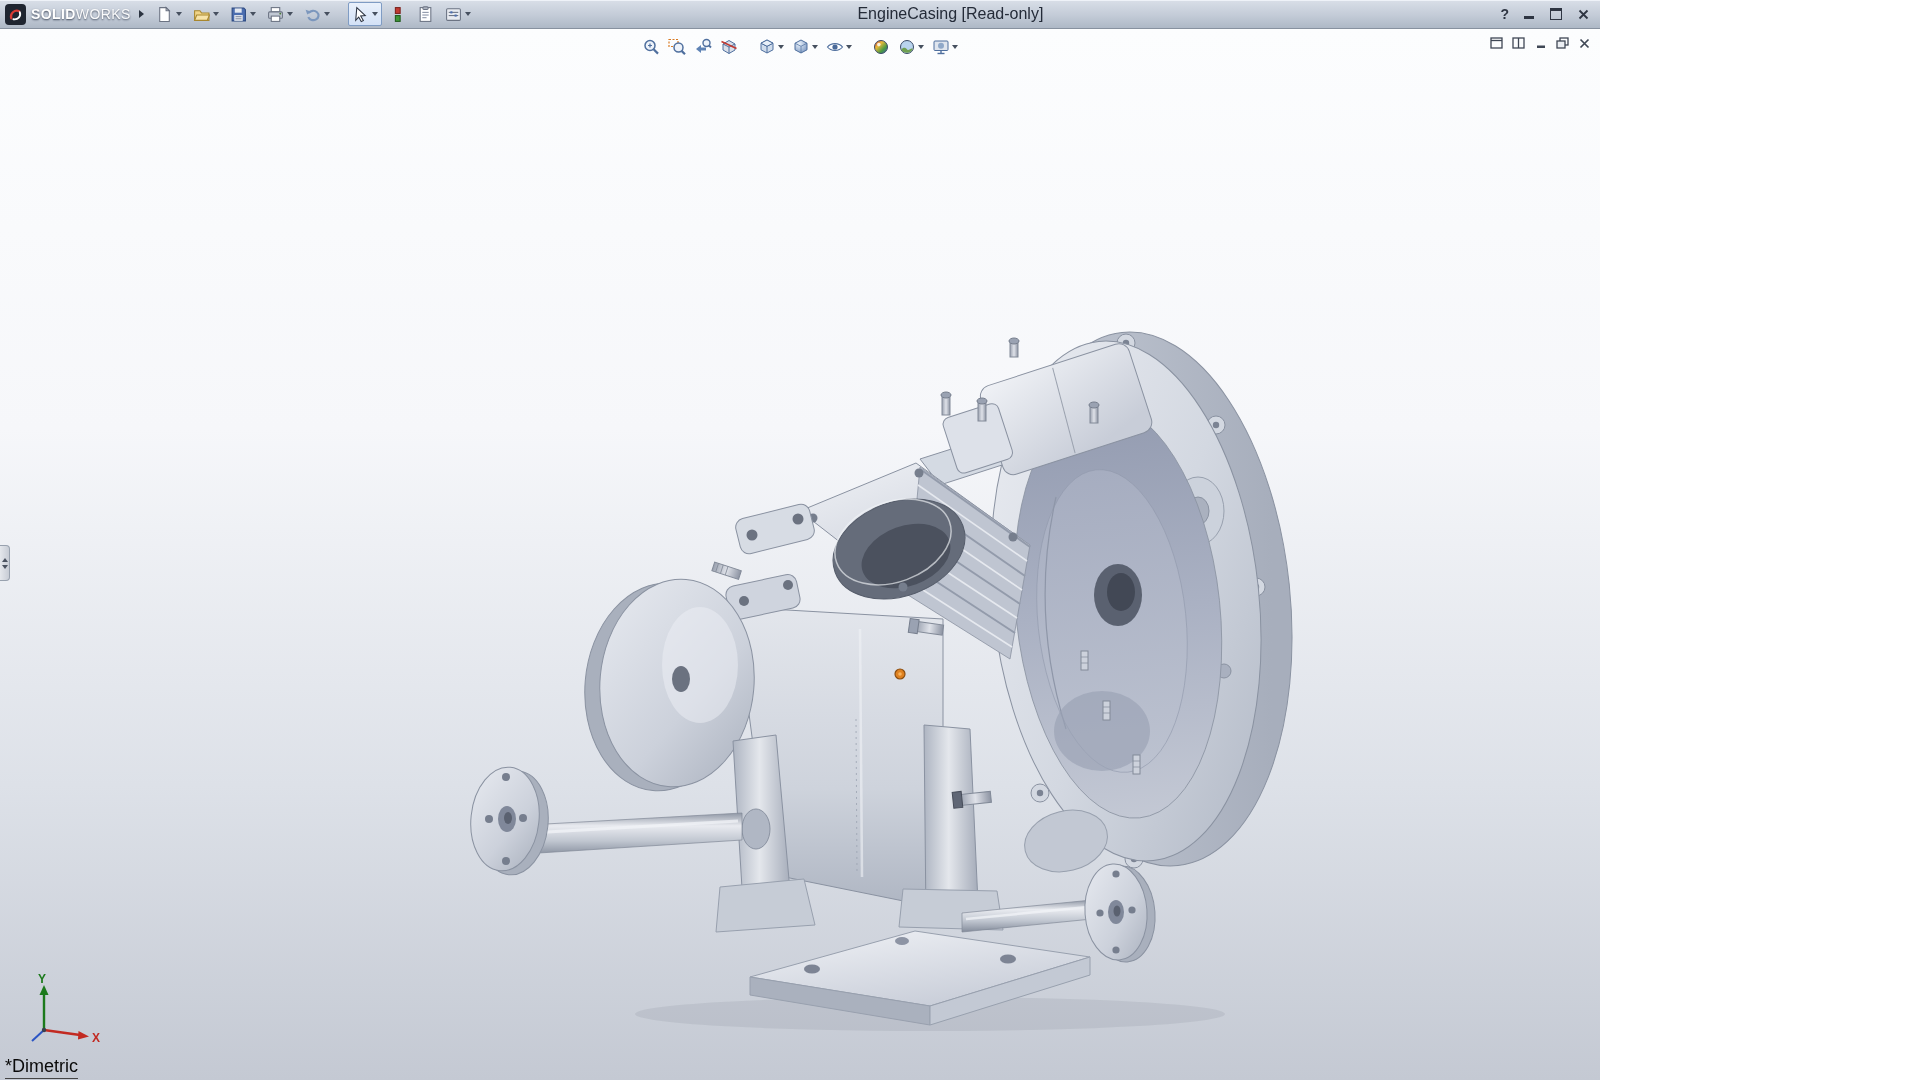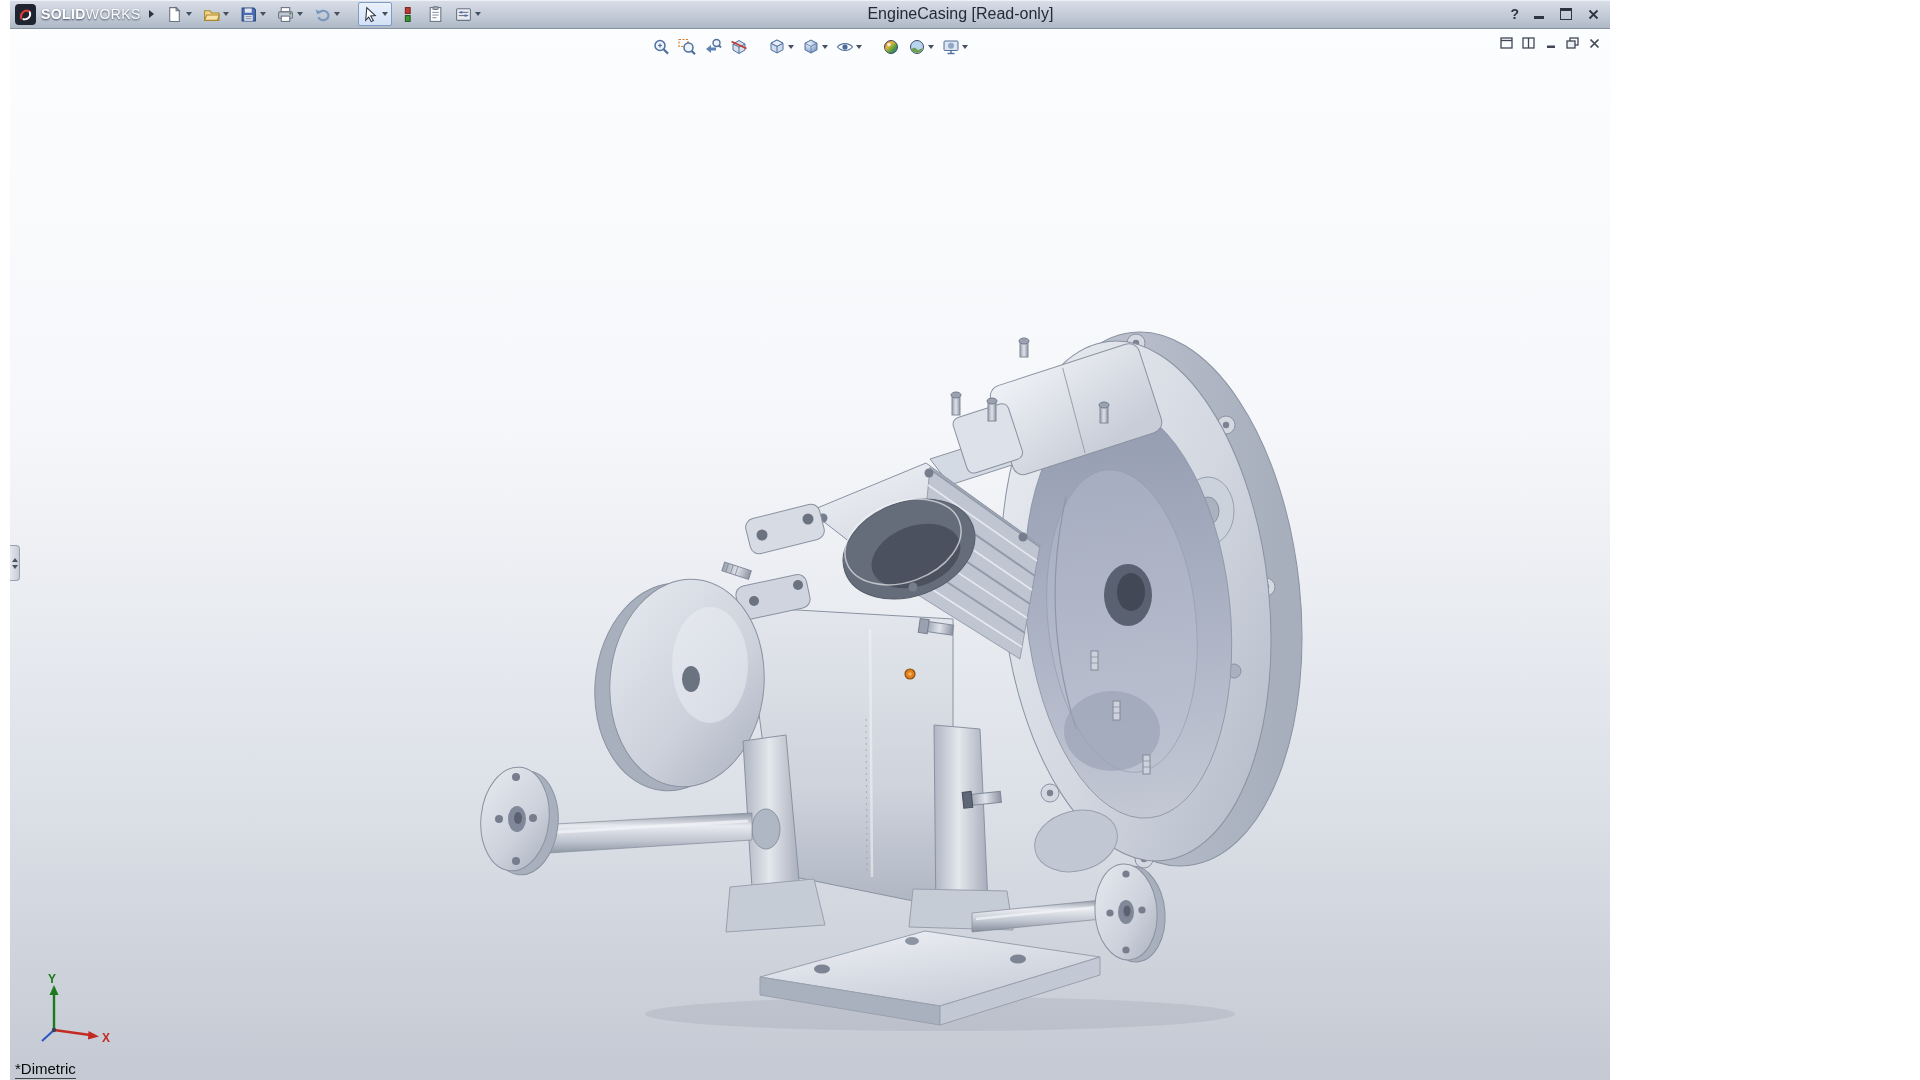--- a/index.html
+++ b/index.html
@@ -1,17 +1,17 @@
 <!DOCTYPE html>
 <html><head>
 <meta charset="utf-8">
 <style>
   html,body{margin:0;padding:0;width:1920px;height:1080px;overflow:hidden;
     font-family:"Liberation Sans", sans-serif;-webkit-font-smoothing:antialiased;}
-  .app{position:relative;width:1600px;height:1080px;background:#c9ced8;margin-left:10px;}
+  .app{position:relative;width:1600px;height:1080px;background:#c9ced8;}
 
   
   .titlebar{position:relative;height:28px;display:flex;align-items:center;
     background:linear-gradient(180deg,#d9dfe8 0%,#c3cbd7 55%,#aeb8c6 100%);
     border-bottom:1px solid #87919f;box-shadow:inset 0 1px 0 #eef2f8;}
   .brand{display:flex;align-items:center;gap:5px;padding:0 6px 0 5px;}
   .logo-box{width:21px;height:21px;border-radius:4px;background:#1f2530;display:flex;align-items:center;justify-content:center;}
   .brand-text{font-size:14px;color:#fff;text-shadow:0 1px 2px rgba(20,30,50,.75);letter-spacing:.4px;white-space:nowrap;}
   .brand-text .b{font-weight:bold;}
   .brand-text .l{font-weight:normal;opacity:.92;}
@@ -44,21 +44,21 @@
   .dc{display:flex;align-items:center;justify-content:center;width:15px;height:14px;}
 
   
   .fm-tab{position:absolute;left:0;top:516px;width:9px;height:34px;background:linear-gradient(90deg,#e4e7ec,#c7ccd5);
     border:1px solid #98a1ae;border-left:none;border-radius:0 4px 4px 0;display:flex;flex-direction:column;align-items:center;justify-content:center;gap:3px;}
   .fm-tab .tri-up{width:0;height:0;border-left:3px solid transparent;border-right:3px solid transparent;border-bottom:4px solid #4a5260;}
   .fm-tab .tri-dn{width:0;height:0;border-left:3px solid transparent;border-right:3px solid transparent;border-top:4px solid #4a5260;}
 
   
   .triad{position:absolute;left:12px;bottom:26px;}
-  .orientation{position:absolute;left:5px;bottom:1px;font-size:15px;color:#0a0a0a;
+  .orientation{position:absolute;left:5px;bottom:1px;font-size:18px;color:#0a0a0a;
     border-bottom:1px solid #444;padding-bottom:1px;white-space:nowrap;}
   .triad text{font-size:12px;font-weight:bold;}
 </style>
 </head>
 <body>
 
 <div class="app">
 
   <div class="titlebar">
     <div class="brand">

